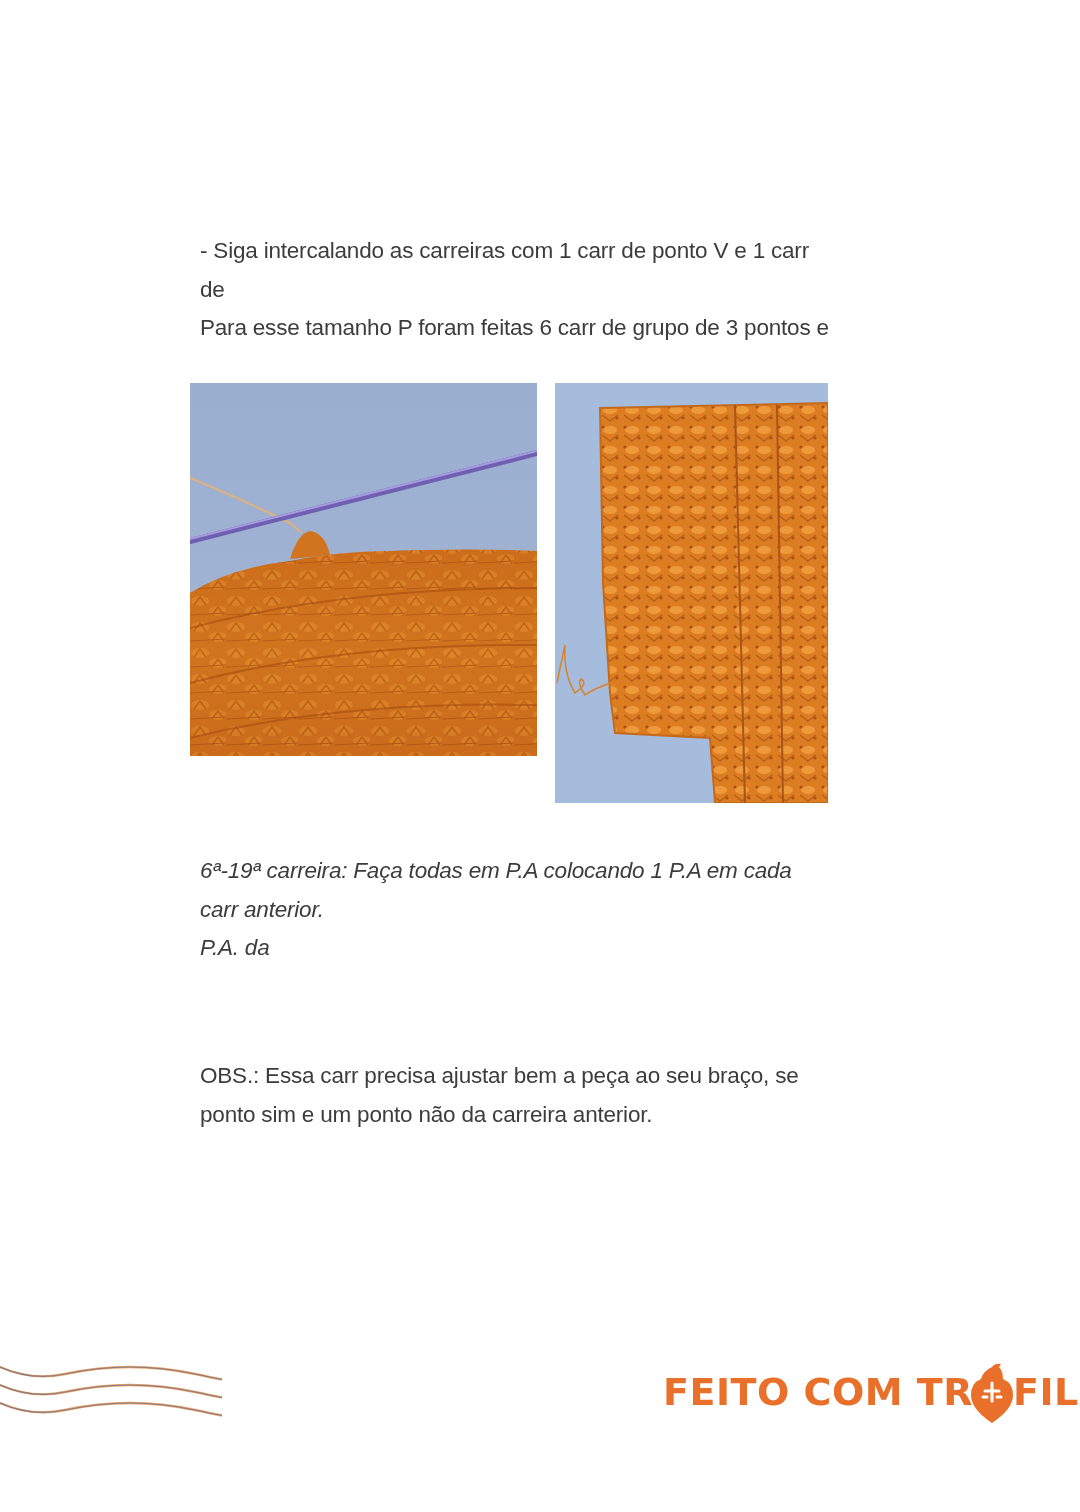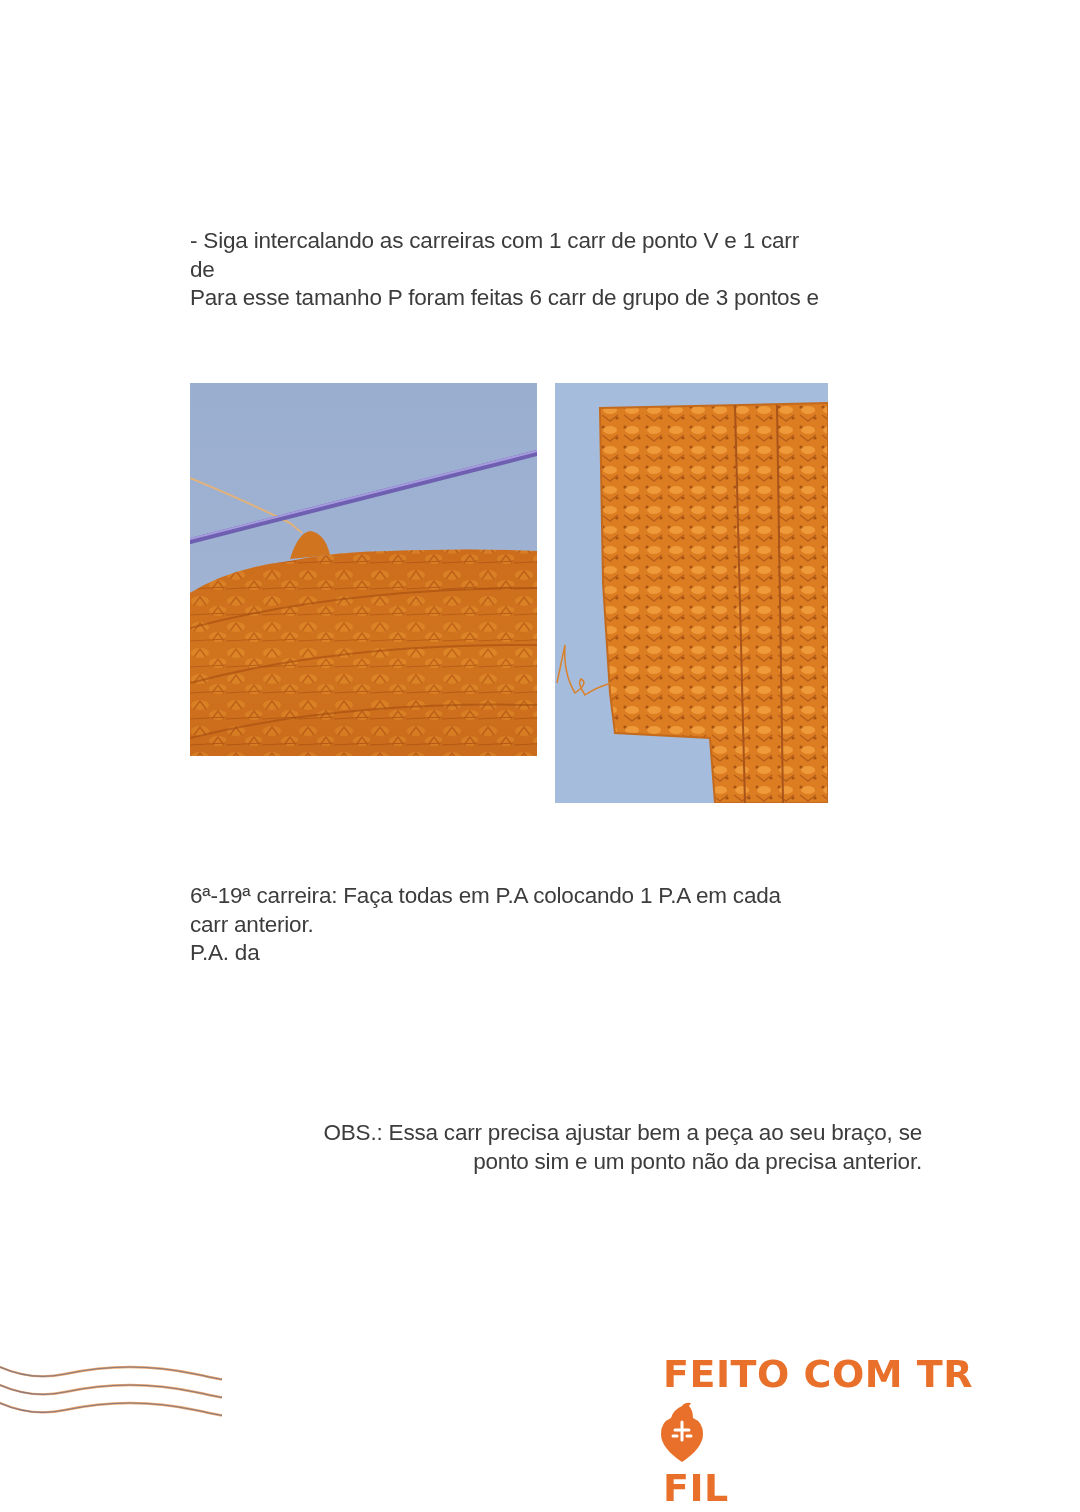--- a/index.html
+++ b/index.html
@@ -17,28 +17,28 @@
     }
     .text-block {
       position: absolute;
       left: 190px;
       width: 732px;
       font-size: 22.5px;
       line-height: 28.6px;
       letter-spacing: -0.2px;
     }
     .text-block p {
-      margin: 0;
+      margin: 10px;
     }
     .justify {
       text-align: justify;
     }
     #intro { top: 227px; }
-    #rows { top: 882px; }
-    #obs { top: 1119px; text-align: right; }
+    #rows { top: 847px; font-style: italic; }
+    #obs { top: 1052px; }
 
     .photo {
       position: absolute;
       overflow: hidden;
     }
     #photo-1 {
       left: 190px;
       top: 383px;
       width: 347px;
       height: 373px;
@@ -58,28 +58,27 @@
       width: 222px;
       height: 70px;
     }
 
     #brand {
       position: absolute;
       left: 663px;
       top: 1352px;
       height: 80px;
       display: flex;
-      align-items: flex-start;
+      align-items: center;
       color: #e8702a;
       font-family: "DejaVu Sans", "Liberation Sans", sans-serif;
       font-weight: bold;
       font-size: 38px;
       letter-spacing: 0.5px;
       white-space: nowrap;
-      flex-direction: column;
     }
     #brand .brand-part { display: inline-block; }
     #brand .brand-icon {
       display: inline-block;
       width: 46px;
       height: 70px;
       margin: 0 -2px 0 -4px;
       position: relative;
       top: 4px;
     }
@@ -154,21 +153,21 @@
 </div>
 
 <div class="text-block" id="rows">
   <p>6ª-19ª carreira: Faça todas em P.A colocando 1 P.A em cada</p>
   <p>carr anterior.</p>
   <p>P.A. da</p>
 </div>
 
 <div class="text-block" id="obs">
   <p>OBS.: Essa carr precisa ajustar bem a peça ao seu braço, se</p>
-  <p>ponto sim e um ponto não da precisa anterior.</p>
+  <p>ponto sim e um ponto não da carreira anterior.</p>
 </div>
 
 <div id="waves">
   <svg width="222" height="70" viewBox="0 0 222 70" xmlns="http://www.w3.org/2000/svg">
     <g fill="none" stroke-width="2.4" stroke-linecap="round">
       <path d="M0 12 Q32 26 65 19 T130 12 T195 19 T222 24" stroke="#e8a36a"></path>
       <path d="M0 12 Q32 26 65 19 T130 12 T195 19 T222 24" stroke="#8a7a80" stroke-width="1.2"></path>
       <path d="M0 30 Q32 44 65 37 T130 30 T195 37 T222 42" stroke="#e8a36a"></path>
       <path d="M0 30 Q32 44 65 37 T130 30 T195 37 T222 42" stroke="#8a7a80" stroke-width="1.2"></path>
       <path d="M0 48 Q32 62 65 55 T130 48 T195 55 T222 60" stroke="#e8a36a"></path>

